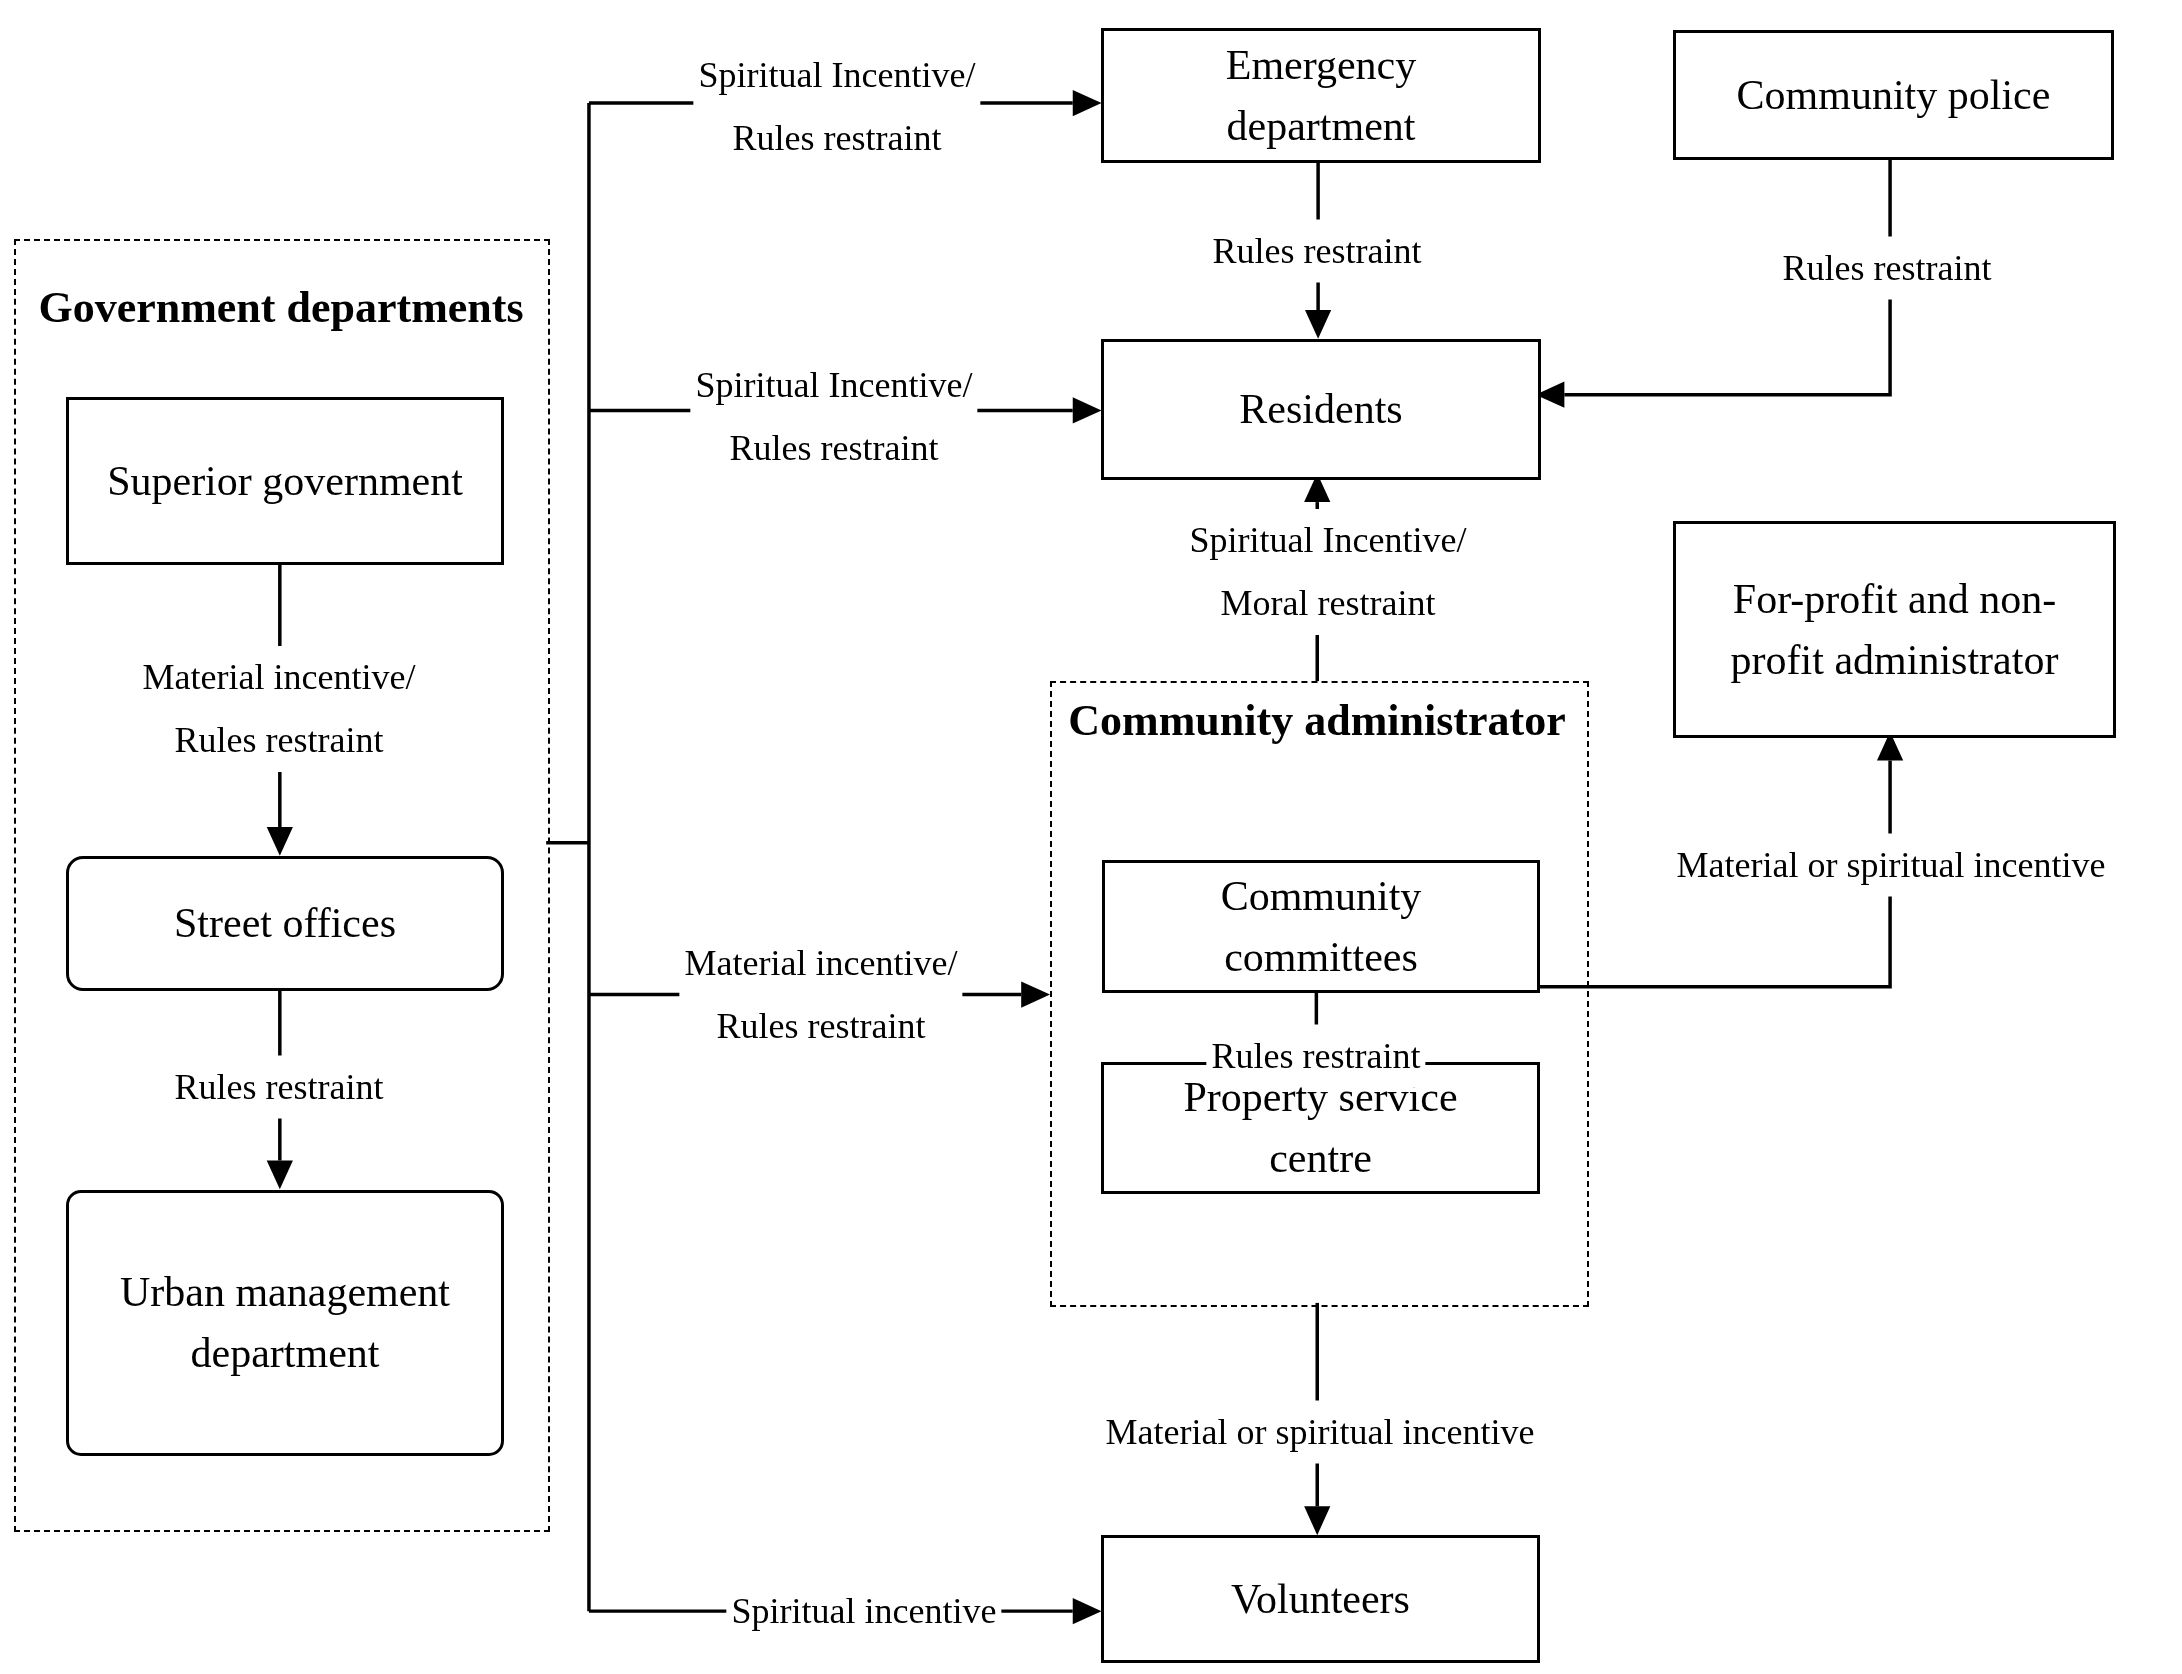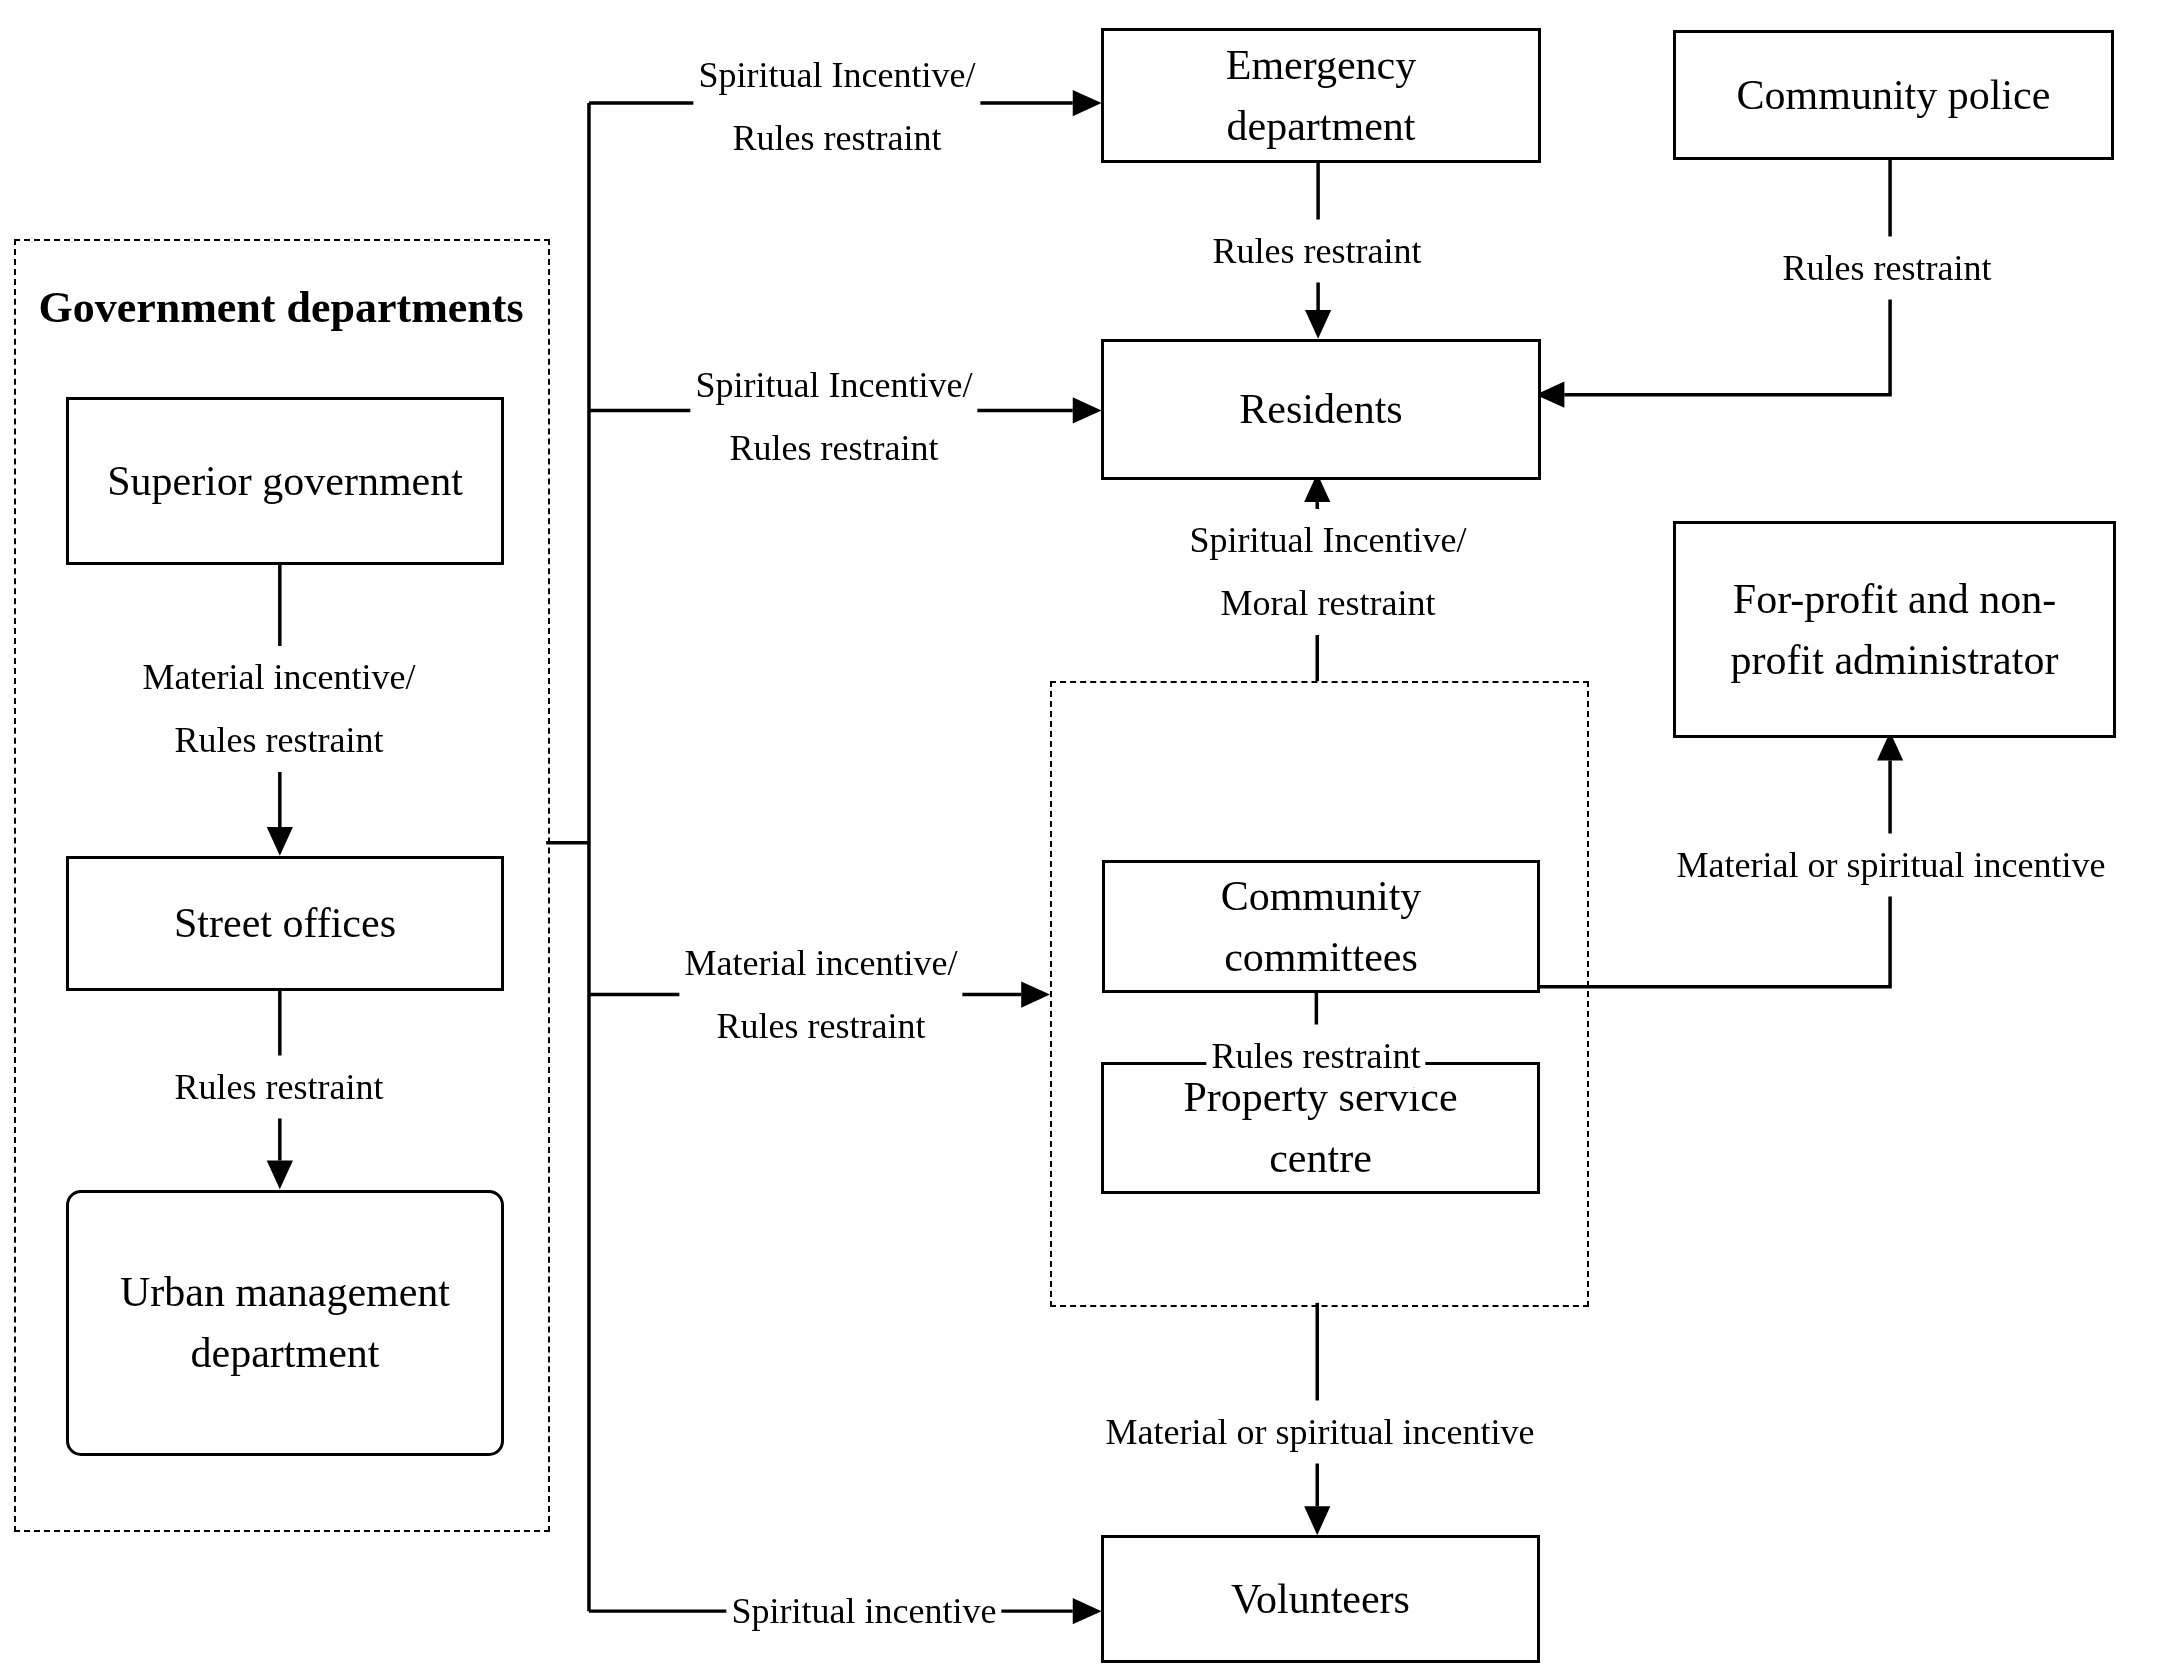--- a/index.html
+++ b/index.html
@@ -84,27 +84,28 @@
       <polygon points="1507,1288 1492,1255 1522,1255"></polygon>
       <polygon points="2164,838 2149,871 2179,871"></polygon>
       <polygon points="1508,1758 1493,1725 1523,1725"></polygon>
     </g>
   </svg>
 
   <div class="group" style="left:14px;top:239px;width:532px;height:1289px;"></div>
   <div class="group-title" style="left:281px;top:307px;">Government departments</div>
 
   <div class="group" style="left:1050px;top:681px;width:535px;height:622px;"></div>
+  <div class="group-title" style="left:1317px;top:720px;">Community administrator</div>
 
   <div class="node" style="left:66px;top:397px;width:432px;height:162px;">
     <div class="nl">Superior government</div>
     <div class="nl"></div>
   </div>
 
-  <div class="node" style="left:66px;top:856px;width:432px;height:129px;">
+  <div class="node" style="left:66px;top:856px;width:432px;height:129px;border-radius:17px;">
     <div class="nl">Street offices</div>
     <div class="nl"></div>
   </div>
 
   <div class="node" style="left:66px;top:1190px;width:432px;height:260px;border-radius:15px;">
     <div class="nl">Urban management</div>
     <div class="nl">department</div>
   </div>
 
   <div class="node" style="left:1101px;top:28px;width:434px;height:129px;">

